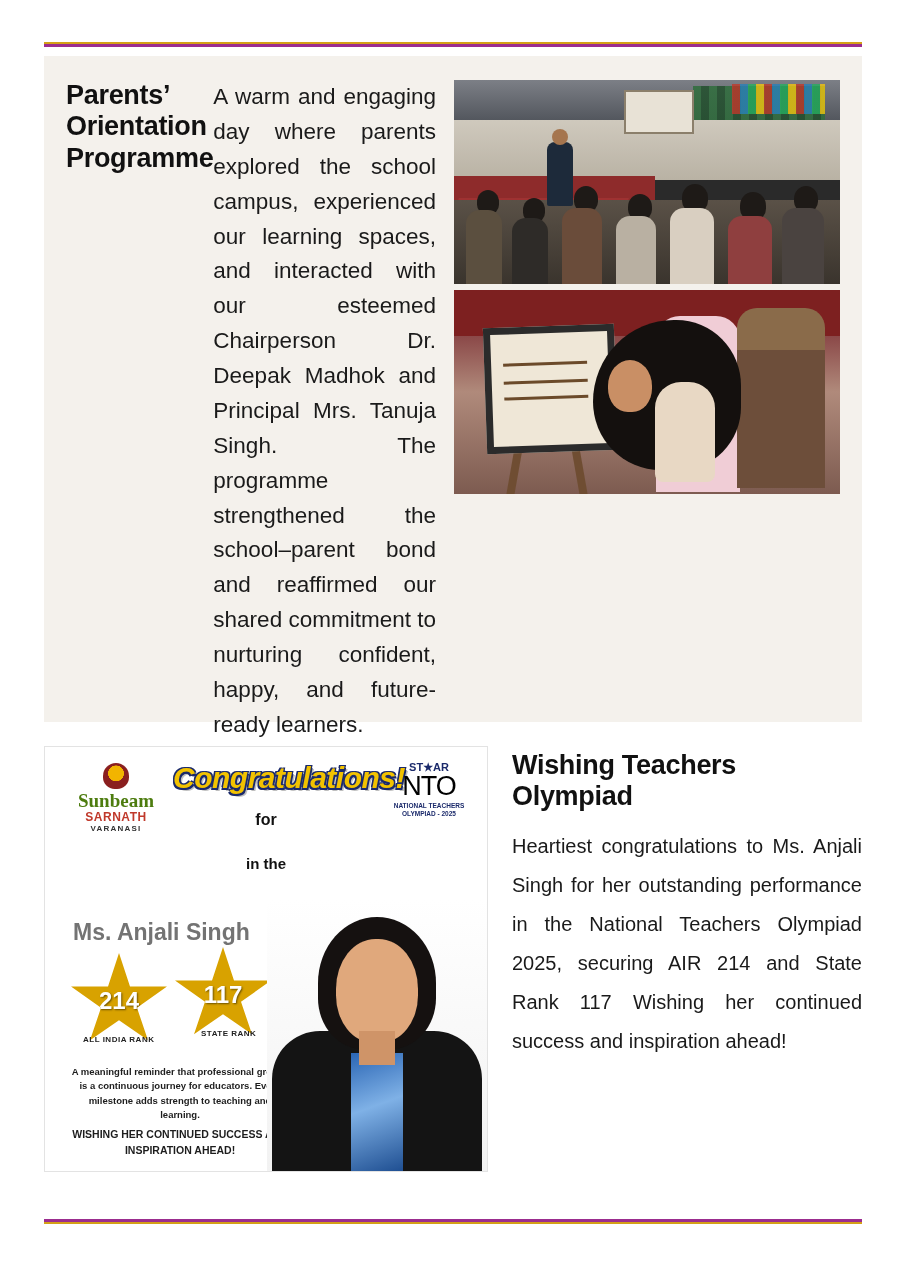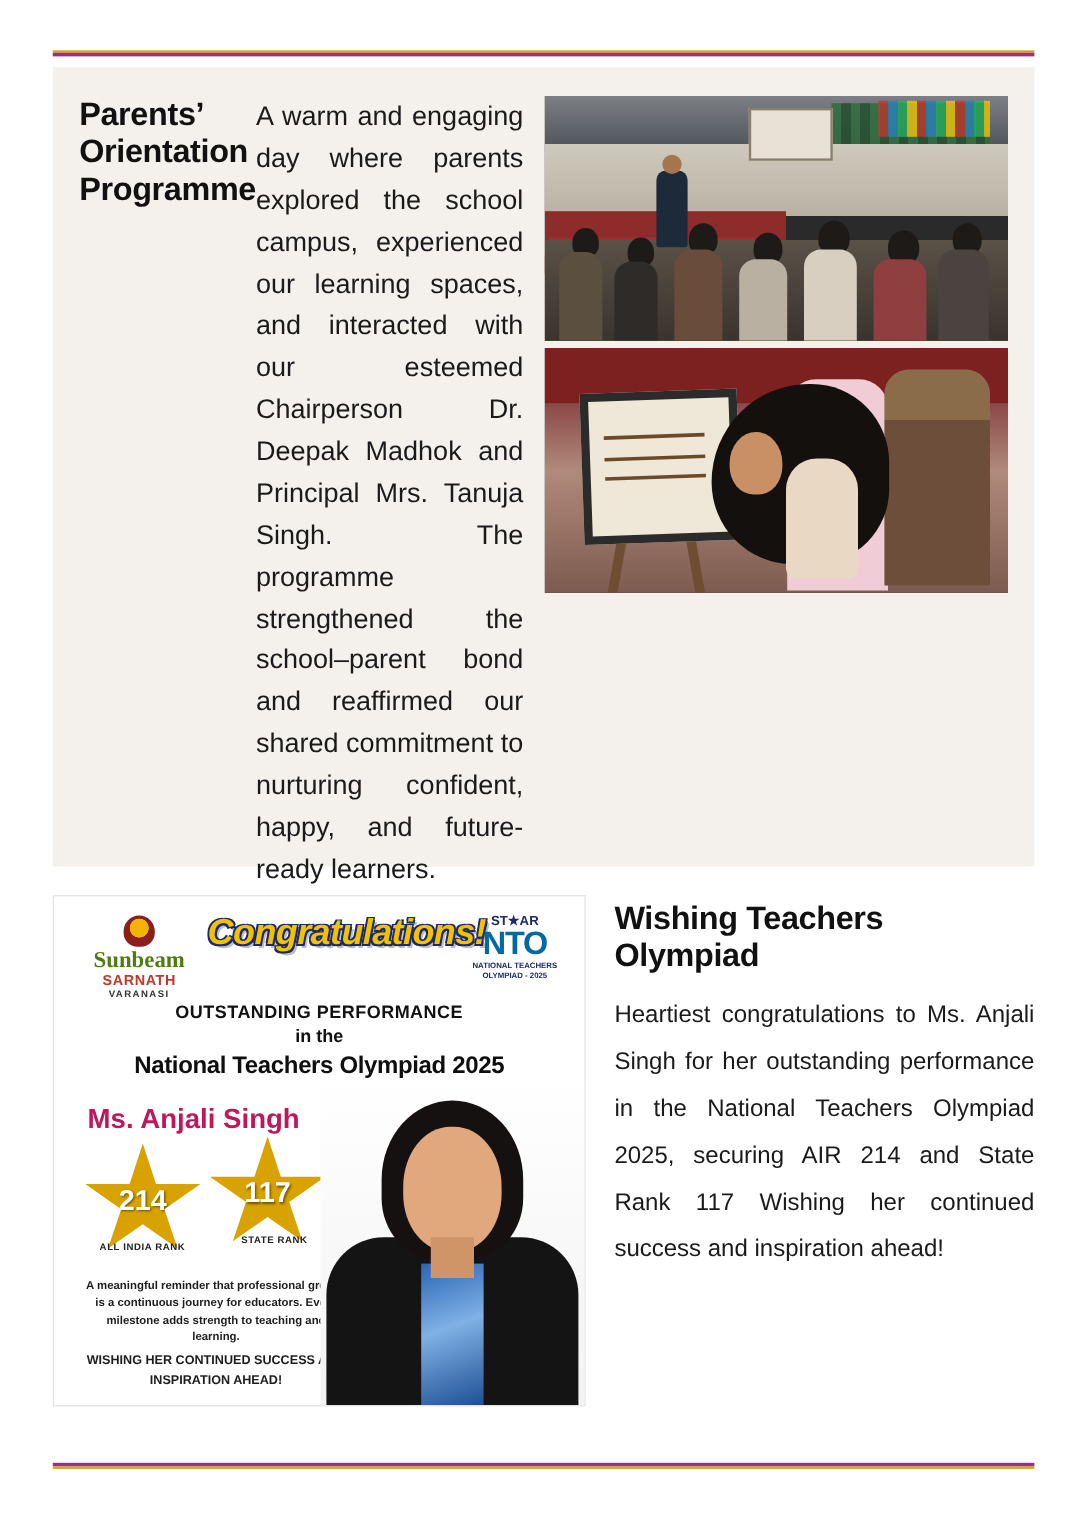--- a/index.html
+++ b/index.html
@@ -252,38 +252,38 @@
       3px 3px 0 rgba(0,0,0,.25);
     letter-spacing:-.5px;
   }
   .poster .nto {
     position:absolute; right:12px; top:14px; width:92px; text-align:center;
   }
   .poster .nto .star-word {
     font-size:11px; font-weight:800; color:#1b2a6b;
   }
   .poster .nto .big {
-    font-size:27px; font-weight:700; color:#0369a1; line-height:.95; letter-spacing:-1px;
+    font-size:27px; font-weight:400; color:#000000; line-height:.95; letter-spacing:-1px;
   }
   .poster .nto .tiny {
     font-size:6.5px; font-weight:700; color:#1b2a6b; line-height:1.25; margin-top:2px;
   }
 
   .poster .for { position:absolute; left:0; right:0; top:64px; text-align:center;
     font-size:16px; font-weight:600; color:#111; }
   .poster .outperf { position:absolute; left:0; right:0; top:88px; text-align:center;
     font-size:15px; font-weight:800; letter-spacing:.4px; color:#111; }
   .poster .inthe { position:absolute; left:0; right:0; top:108px; text-align:center;
     font-size:15px; font-weight:600; color:#111; }
   .poster .event { position:absolute; left:0; right:0; top:130px; text-align:center;
     font-size:20px; font-weight:800; color:#0f0f0f; letter-spacing:-.3px;}
 
   .poster .person-name {
     position:absolute; left:28px; top:172px;
-    font-size:23px; font-weight:800; color:#be185d;
+    font-size:23px; font-weight:800; color:#737373;
   }
   .poster .star {
     position:absolute; width:100px; height:96px;
     background:#d8a200;
     clip-path: polygon(50% 0%, 61% 35%, 98% 35%, 68% 57%, 79% 91%, 50% 70%, 21% 91%, 32% 57%, 2% 35%, 39% 35%);
     display:flex; align-items:center; justify-content:center;
     color:#fff; font-weight:800; font-size:24px;
     text-shadow:1px 1px 2px rgba(0,0,0,.5);
   }
   .poster .star.s1 { left:24px; top:206px; }
@@ -414,23 +414,22 @@
       </div>
 
       <div class="congrats">Congratulations!</div>
 
       <div class="nto">
         <div class="star-word">ST★AR</div>
         <div class="big">NTO</div>
         <div class="tiny">NATIONAL TEACHERS OLYMPIAD - 2025</div>
       </div>
 
-      <div class="outperf">OUTSTANDING PERFORMANCE</div>
+      <div class="for">for</div>
       <div class="inthe">in the</div>
-      <div class="event">National Teachers Olympiad 2025</div>
 
       <div class="person-name">Ms. Anjali Singh</div>
 
       <div class="star s1">
         <span>214</span>
       </div>
       <div class="starlabel l1">ALL INDIA RANK</div>
 
       <div class="star s2">
         <span>117</span>

